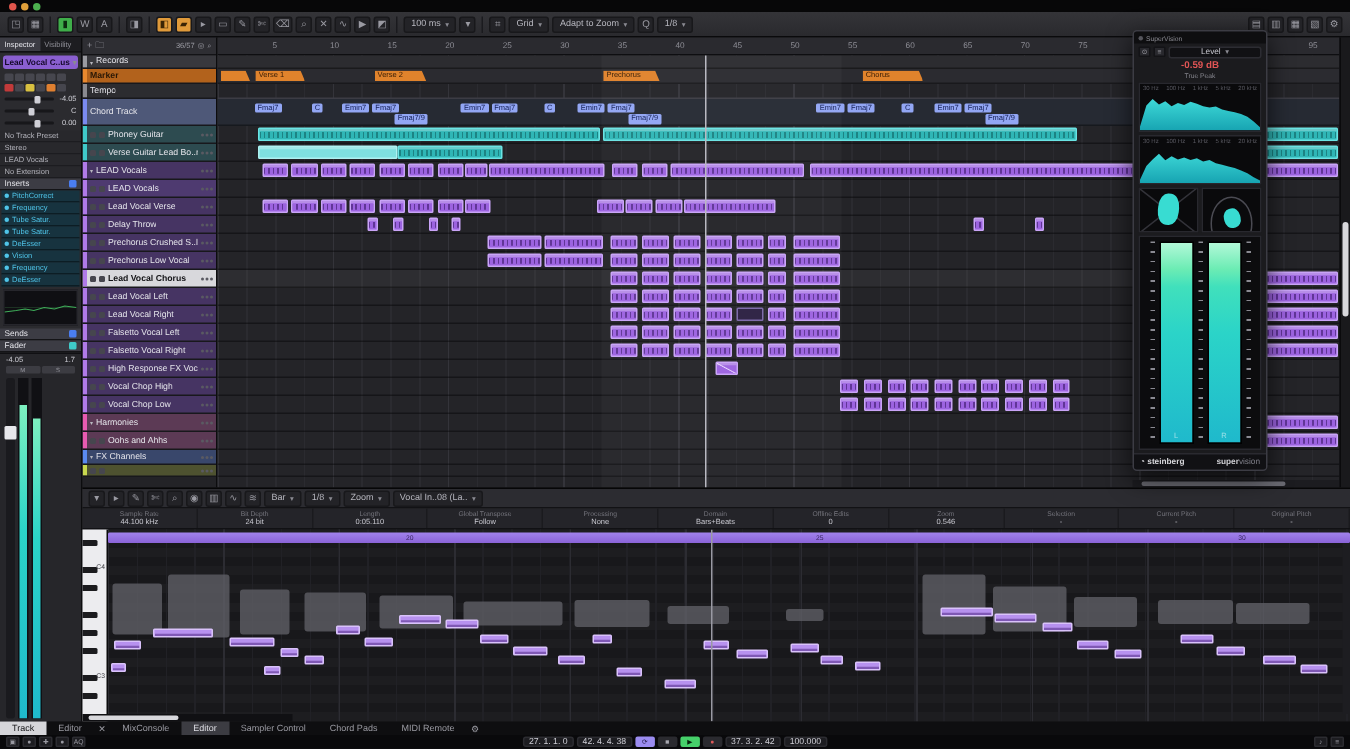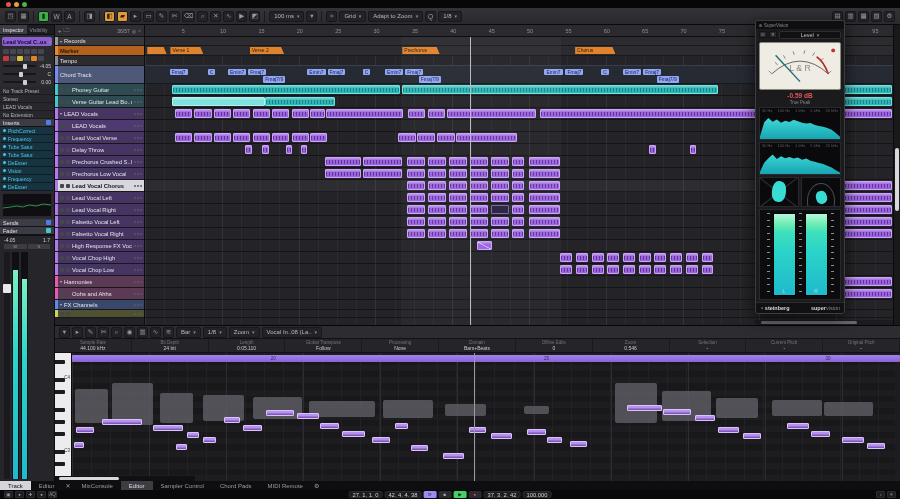--- a/index.html
+++ b/index.html
@@ -796,39 +796,20 @@
       <span class="tl" style="background:#55555c;width:3px;height:3px"></span>
       <span>SuperVision</span>
     </div>
     <div class="svhd">
       <span class="svbtn">⊙</span>
       <span class="svbtn">≡</span>
       <span class="svsel">
           <span>Level</span>
           <span class="car">▾</span>
         </span>
-    </div>
-    <div class="vu">
-      <svg width="100%" height="100%" viewBox="0 0 82 44">
-        <path d="M 12 30 Q 41 4 70 30" fill="none" stroke="#44403a" stroke-width="0.8"></path>
-        <path d="M 58 12.5 Q 65 17 70 30" fill="none" stroke="#b03030" stroke-width="1.6"></path>
-        <g stroke="#44403a" stroke-width="0.6">
-          <line x1="12" y1="30" x2="9" y2="27"></line>
-            <line x1="18" y1="21" x2="15.5" y2="18"></line>
-            <line x1="26" y1="14.5" x2="24" y2="11"></line>
-            <line x1="35" y1="10.5" x2="34" y2="7"></line>
-            <line x1="45" y1="9.5" x2="46" y2="6"></line>
-            <line x1="54" y1="11.5" x2="56" y2="8"></line>
-            <line x1="62" y1="17" x2="65" y2="14"></line>
-            <line x1="70" y1="30" x2="73" y2="27"></line>
-        </g>
-        <text x="41" y="27" font-size="9" fill="#8d8880" text-anchor="middle" font-family="Liberation Sans">L &amp; R</text>
-        <line x1="41" y1="38" x2="16" y2="11" stroke="#1f6a74" stroke-width="1.4"></line>
-        <circle cx="75" cy="6" r="2" fill="#c03030"></circle>
-      </svg>
     </div>
     <div class="vuval">-0.59 dB</div>
     <div class="vusub">True Peak</div>
     <div class="spec">
       <div class="speclabels" id="speclab1">
           <span>30 Hz</span>
           <span>100 Hz</span>
           <span>1 kHz</span>
           <span>5 kHz</span>
           <span>20 kHz</span>

